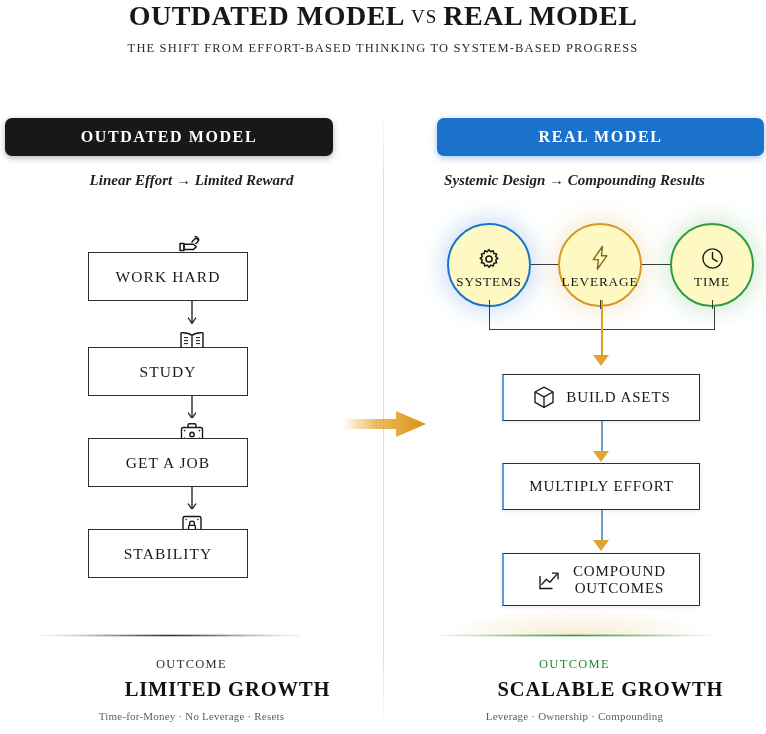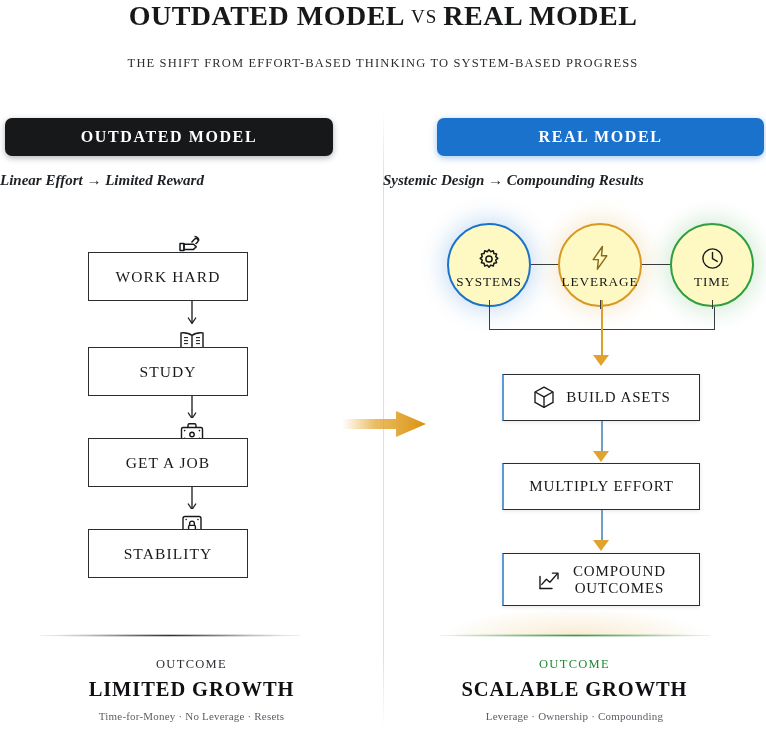--- a/index.html
+++ b/index.html
@@ -12,21 +12,21 @@
 
   
   .title{
     position:absolute;left:0;top:0;width:766px;text-align:center;
     font-size:28px;font-weight:700;letter-spacing:.5px;
     padding-top:0;white-space:nowrap;
   }
   .title .vs{font-size:19px;font-weight:400;letter-spacing:1px;padding:0 6px;position:relative;top:-2px;}
   .subtitle{
     position:absolute;left:0;top:41px;width:766px;text-align:center;
-    font-size:12.5px;letter-spacing:1.15px;color:#2a2d30;margin-top:15px;
+    font-size:12.5px;letter-spacing:1.15px;color:#2a2d30;
   }
 
   
   .v-divider{
     position:absolute;left:383px;top:108px;width:1px;height:620px;
     background:linear-gradient(to bottom,rgba(0,0,0,0) 0%,rgba(0,0,0,.13) 12%,rgba(0,0,0,.13) 88%,rgba(0,0,0,0) 100%);
   }
 
   
   .panel{position:absolute;top:0;height:734px;}
@@ -37,21 +37,21 @@
     position:absolute;height:38px;border-radius:7px;
     display:flex;align-items:center;justify-content:center;
     color:#fff;font-size:16px;font-weight:600;letter-spacing:1.6px;
   }
   .bar-left{left:5px;top:118px;width:328px;background:#16181a;
     box-shadow:0 2px 6px rgba(0,0,0,.30);}
   .bar-right{left:54px;top:118px;width:327px;background:#1b72cc;
     box-shadow:0 2px 7px rgba(27,114,204,.40);}
 
   .tagline{
-    position:absolute;top:172px;width:100%;text-align:left;
+    position:absolute;top:172px;width:100%;text-align:center;
     font-style:italic;font-size:15px;font-weight:600;color:#1d2024;
   }
 
   
   .fbox{
     position:absolute;box-sizing:border-box;
     border:1.3px solid #2b2e31;background:#fff;
     display:flex;align-items:center;justify-content:center;
     font-size:15.5px;letter-spacing:1.1px;color:#16181a;
   }
@@ -111,21 +111,21 @@
     background:radial-gradient(ellipse at center,rgba(10,10,10,.85) 0%,rgba(10,10,10,.25) 45%,rgba(10,10,10,0) 78%);}
   .rule.green{left:440px;top:634px;width:270px;
     background:radial-gradient(ellipse at center,rgba(25,135,45,.85) 0%,rgba(25,135,45,.28) 48%,rgba(25,135,45,0) 80%);}
   .rule.amberfade{left:440px;top:608px;width:270px;height:28px;
     background:radial-gradient(ellipse at 50% 100%,rgba(226,165,52,.22) 0%,rgba(226,165,52,0) 70%);}
 
   .out-label{position:absolute;top:657px;width:100%;text-align:center;
     font-size:12.5px;letter-spacing:1.3px;color:#2d3034;}
   .out-label.green{color:#1f8a34;}
   .out-title{position:absolute;top:678px;width:100%;text-align:center;
-    font-size:20.5px;font-weight:700;letter-spacing:.9px;color:#0e1013;}
+    font-size:20.5px;font-weight:700;letter-spacing:.9px;color:#0e1013;padding-left:36px;}
   .out-note{position:absolute;top:710px;width:100%;text-align:center;
     font-size:11px;color:#5c6066;letter-spacing:.2px;}
   .r-off{left:55px;width:328px;}
   svg{display:block;}
 </style>
 </head>
 <body>
 
 <div class="page">
 

